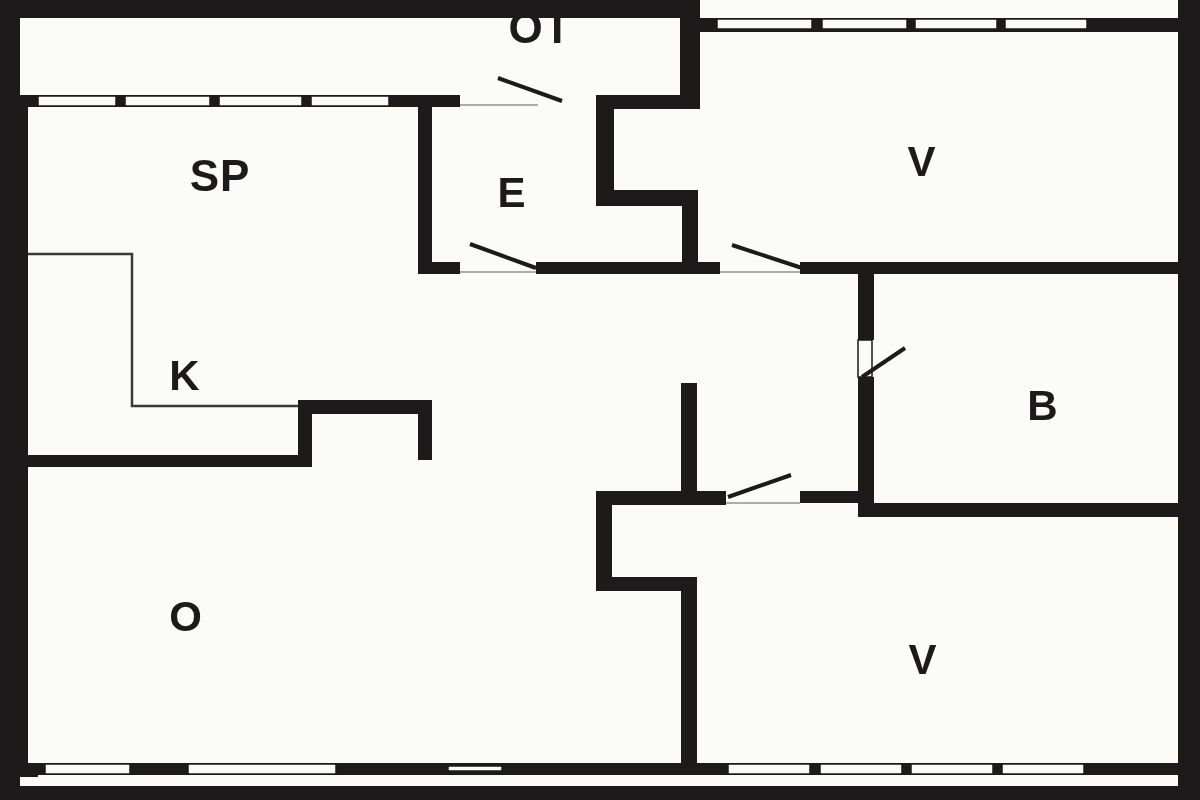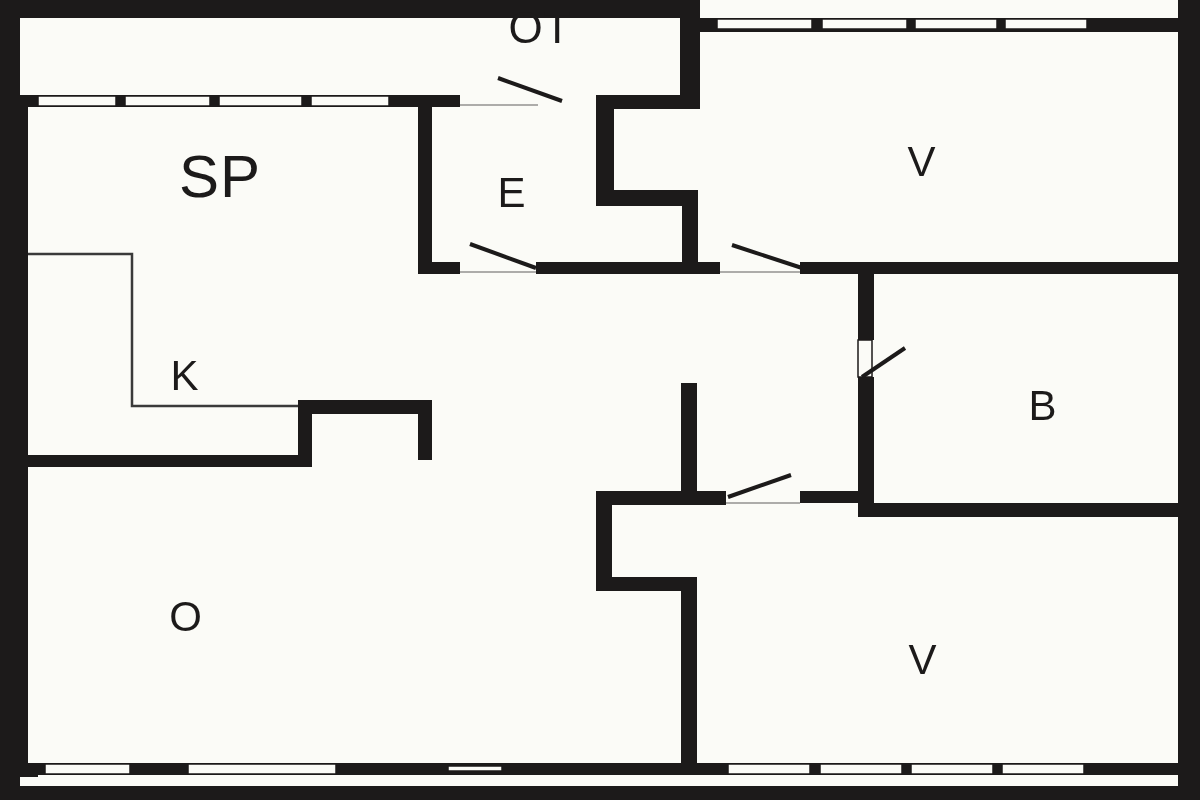--- a/index.html
+++ b/index.html
@@ -21,21 +21,21 @@
     left: 0;
     top: 0;
     width: 1200px;
     height: 800px;
     display: block;
   }
   .room-label {
     position: absolute;
     color: #1c1a1a;
     font-family: "Liberation Sans", sans-serif;
-    font-weight: 400;
+    font-weight: 700;
     white-space: nowrap;
     transform: translate(-50%, -50%);
     letter-spacing: 1px;
     user-select: none;
   }
 </style>
 </head>
 <body>
 
 <div id="plan-root">
@@ -128,21 +128,21 @@
       </g>
     <g id="g-swings">
         <path d="M 498,78 L 562,101" fill="none" stroke="#1c1a1a" stroke-width="4" stroke-linecap="butt"></path>
         <path d="M 470,244 L 536,268" fill="none" stroke="#1c1a1a" stroke-width="4" stroke-linecap="butt"></path>
         <path d="M 732,245 L 802,268" fill="none" stroke="#1c1a1a" stroke-width="4" stroke-linecap="butt"></path>
         <path d="M 862,377 L 905,348" fill="none" stroke="#1c1a1a" stroke-width="4" stroke-linecap="butt"></path>
         <path d="M 728,497 L 791,475" fill="none" stroke="#1c1a1a" stroke-width="4" stroke-linecap="butt"></path>
       </g>
   </svg>
   <div id="labels-layer">
-      <div class="room-label" style="left: 220px; top: 176px; font-size: 60px; color: rgb(28, 26, 26);">SP</div>
+      <div class="room-label" style="left: 220px; top: 176px; font-size: 44px; color: rgb(28, 26, 26);">SP</div>
       <div class="room-label" style="left: 540px; top: 28px; font-size: 44px; color: rgb(28, 26, 26);">OT</div>
       <div class="room-label" style="left: 512px; top: 193px; font-size: 42px; color: rgb(28, 26, 26);">E</div>
       <div class="room-label" style="left: 922px; top: 162px; font-size: 42px; color: rgb(28, 26, 26);">V</div>
       <div class="room-label" style="left: 185px; top: 376px; font-size: 42px; color: rgb(28, 26, 26);">K</div>
       <div class="room-label" style="left: 1043px; top: 406px; font-size: 42px; color: rgb(28, 26, 26);">B</div>
       <div class="room-label" style="left: 186px; top: 617px; font-size: 42px; color: rgb(28, 26, 26);">O</div>
       <div class="room-label" style="left: 923px; top: 660px; font-size: 42px; color: rgb(28, 26, 26);">V</div>
     </div>
 </div>
 

